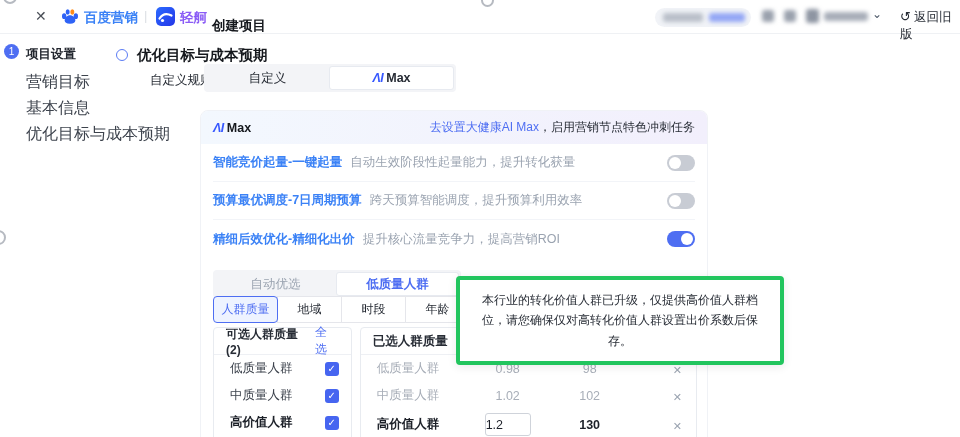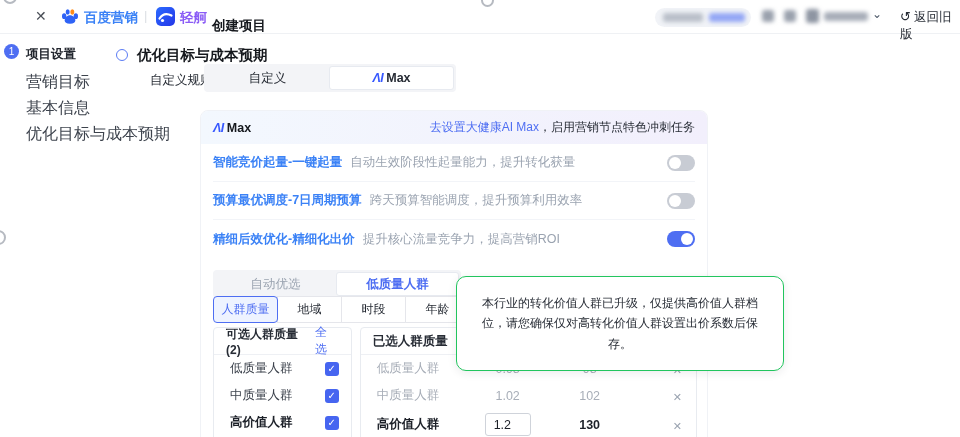--- a/index.html
+++ b/index.html
@@ -93,27 +93,27 @@
   .c1 { flex:0 0 104px; padding-left:16px; font-size:12.5px; }
   .c2 { flex:0 0 86px; text-align:center; font-size:12.5px; }
   .c3 { flex:0 0 78px; text-align:center; font-size:12.5px; }
   .c4 { flex:1; text-align:right; padding-right:14px; }
   .hd .c1 { padding-left:12px; }
   .rrow.dim .c1, .rrow.dim .c2, .rrow.dim .c3 { color:#a8aeb8; }
   .rrow.strong .c1, .rrow.strong .c3 { font-weight:700; color:#1d2129; }
   .rrow.tall { height:31px; }
   .xdel { color:#9aa3b0; font-size:11px; cursor:pointer; }
   .coef-input { width:46px; height:23px; border:1px solid #cfd3da; border-radius:3px; font-size:12.5px;
-    color:#1d2129; padding-left:8px; font-family:inherit; }
+    color:#1d2129; padding-left:0; font-family:inherit; }
   .hd-right { flex:1; text-align:right; padding-right:10px; white-space:nowrap; }
 
   
   #tooltip { position:absolute; left:456px; top:276px; width:328px; background:#fff;
-    border:1px solid #22c55e; border-radius:10px; box-shadow:0 2px 10px rgba(31,35,41,.09);
-    padding:16px 14px; font-size:12px; color:#272c35; line-height:1.7; text-align:center; z-index:20; }
+    border:4px solid #22c55e; border-radius:4px; box-shadow:0 2px 10px rgba(31,35,41,.09);
+    padding:10px 14px; font-size:12px; color:#272c35; line-height:1.7; text-align:center; z-index:20; }
 </style>
 </head>
 <body>
 
 <div class="edge-circle" style="left:3px; top:-10px; width:14px; height:14px; z-index:12;"></div>
 <div class="edge-circle" style="left:481px; top:-6px; width:13px; height:13px; z-index:12;"></div>
 <div class="edge-circle" style="left:-9px; top:230px; width:15px; height:15px;"></div>
 
 <div id="topbar">
   <span id="close-x">✕</span>

